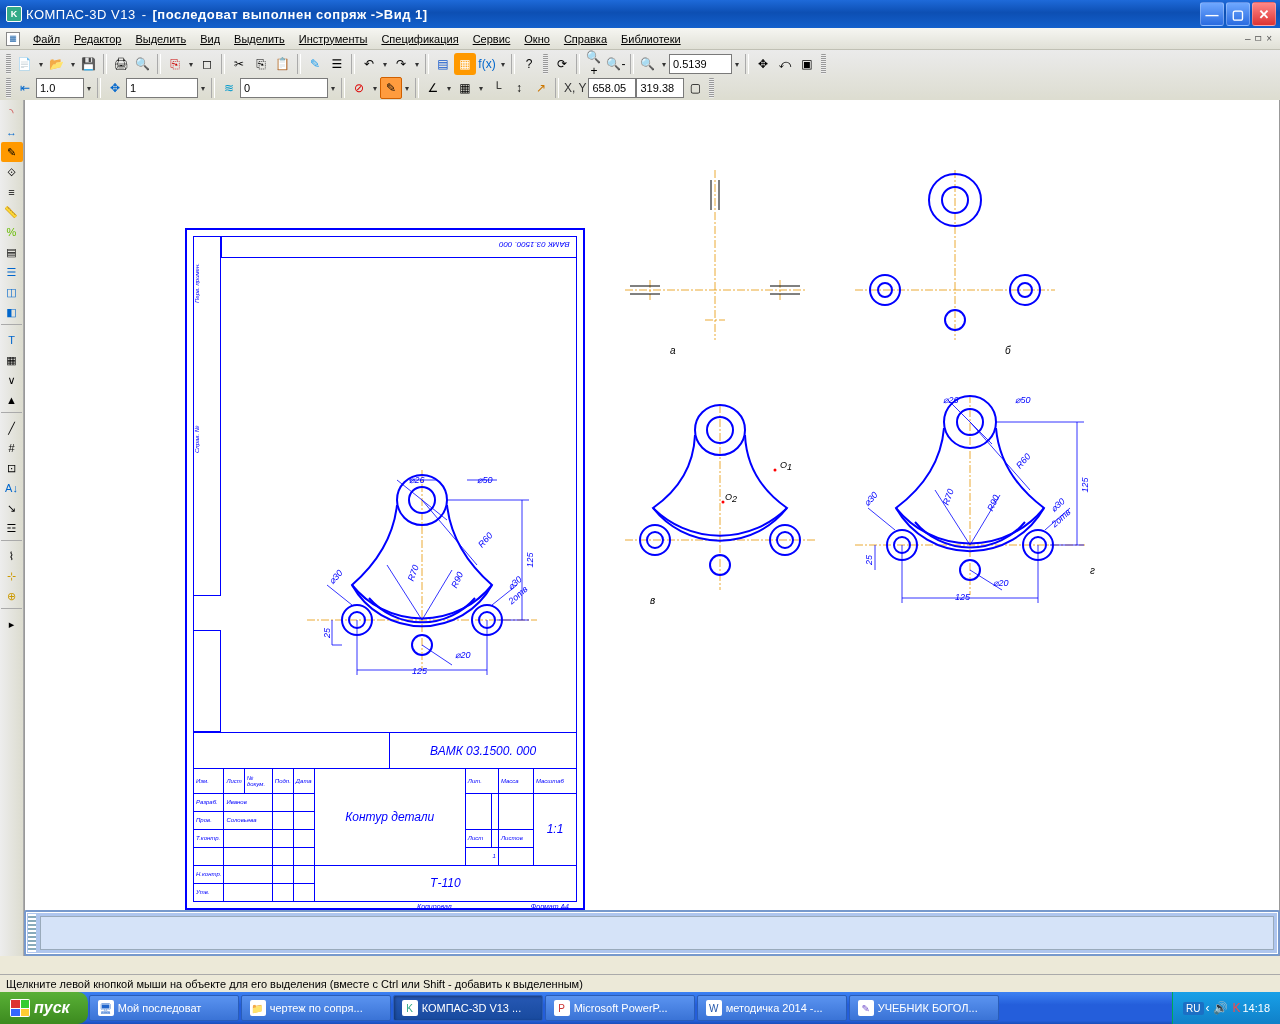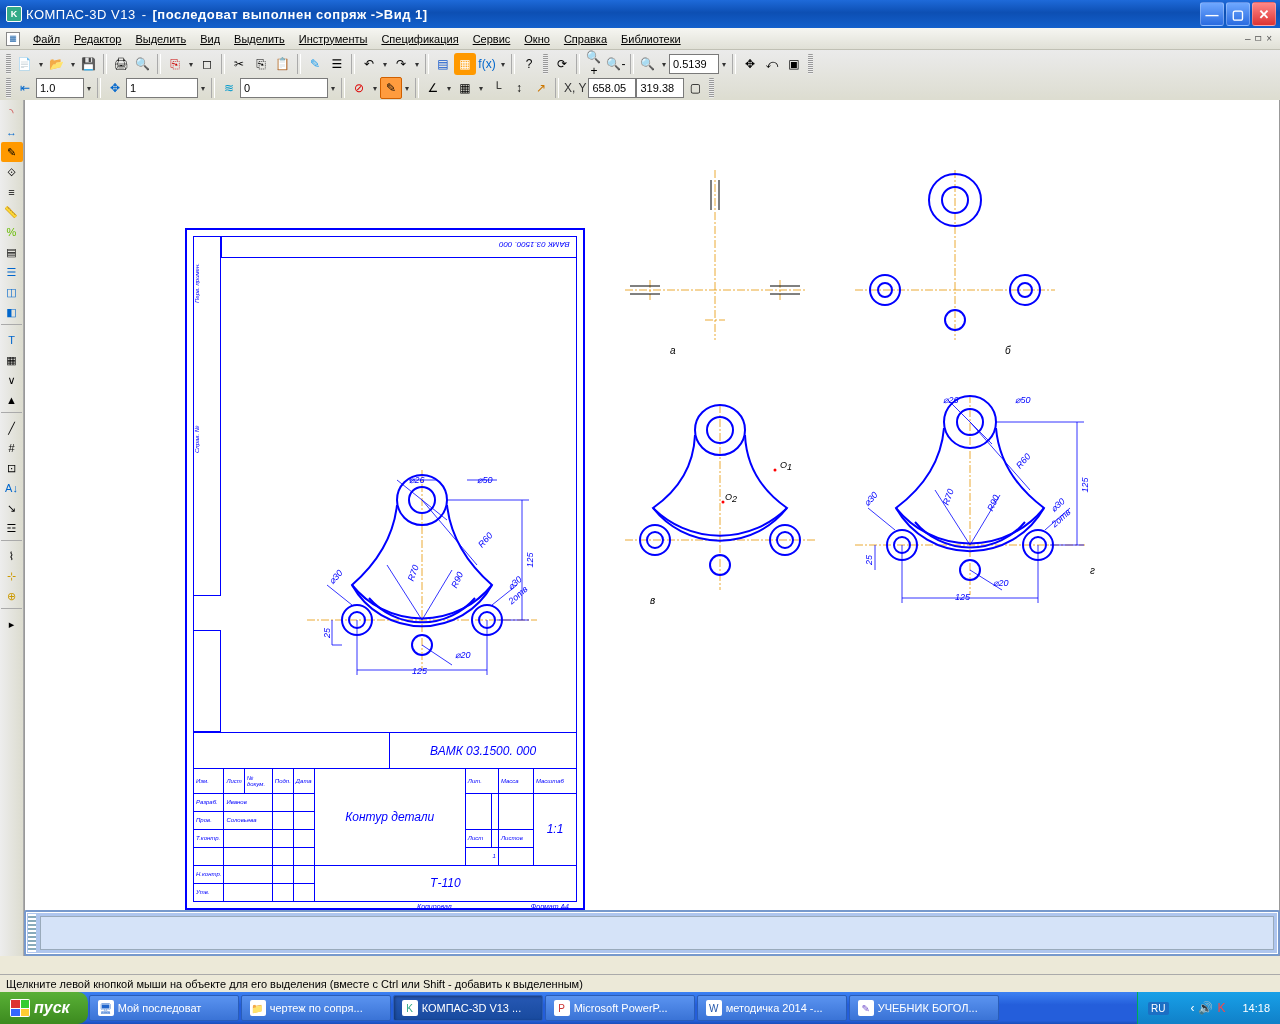--- a/index.html
+++ b/index.html
@@ -69,21 +69,21 @@
 
 .taskbar { position:absolute; bottom:0; left:0; right:0; height:32px; background:linear-gradient(#3c81f3,#245edb 40%,#245edb 90%,#1a4eb8); display:flex; align-items:center; }
 .start { height:32px; padding:0 18px 0 10px; background:linear-gradient(#59b036,#3c8a1f); color:#fff; font-style:italic; font-weight:bold; font-size:16px; border-radius:0 10px 10px 0; display:flex; align-items:center; cursor:pointer; }
 .start .flag { width:20px;height:18px;background:#fff; margin-right:4px; border-radius:2px; display:grid;grid-template-columns:1fr 1fr;grid-template-rows:1fr 1fr;gap:1px;padding:1px; }
 .start .flag span:nth-child(1){background:#d33;} .start .flag span:nth-child(2){background:#3c3;} .start .flag span:nth-child(3){background:#36f;} .start .flag span:nth-child(4){background:#fc3;}
 .task-btn { height:26px; margin:0 1px; padding:0 8px; min-width:150px; max-width:160px; background:linear-gradient(#5a93f0,#3a73d6); border:1px solid #2a5db8; border-radius:2px; color:#fff; font-size:11px; display:flex; align-items:center; overflow:hidden; cursor:pointer; }
 .task-btn.active { background:linear-gradient(#2658b4,#184a9e); box-shadow:inset 1px 1px 3px #0005; }
 .task-btn .ticon { width:16px; height:16px; margin-right:4px; background:#fff; border-radius:2px; flex-shrink:0; display:flex;align-items:center;justify-content:center;font-size:10px; }
 .tray { margin-left:auto; height:32px; background:linear-gradient(#18a0e8,#1080c8); display:flex; align-items:center; padding:0 10px; color:#fff; font-size:11px; border-left:1px solid #0a5; }
 .tray .tricon { margin:0 2px; font-size:12px; cursor:pointer; }
-.tray .lang { background:#1b6fc4; padding:1px 3px; border-radius:2px; margin-right:20px; font-size:10px; }
+.tray .lang { background:#1b6fc4; padding:1px 3px; border-radius:2px; margin-right:0; font-size:10px; }
 
 svg.part-svg { position:absolute; }
 svg .ln { stroke:#00f; stroke-width:2; fill:none; }
 svg .thin { stroke:#00f; stroke-width:0.8; fill:none; }
 svg .ax { stroke:#e69500; stroke-width:0.8; stroke-dasharray:8 2 2 2; fill:none; }
 svg .blk { stroke:#000; stroke-width:1; fill:none; }
 svg .dtxt { font-size:9px; font-style:italic; fill:#000; }
 </style>
 </head>
 <body>
@@ -153,21 +153,21 @@
     <div class="tb-sep"></div>
     <button class="tbtn" style="color:#000">?</button>
     <div class="tb-grip"></div>
     <button class="tbtn">⟳</button>
     <div class="tb-sep"></div>
     <button class="tbtn">🔍+</button>
     <button class="tbtn">🔍-</button>
     <div class="tb-sep"></div>
     <button class="tbtn">🔍</button>
       <button class="tb-dd">▾</button>
-    <input class="tb-input" style="width: 50px;" value="0.5139">
+    <input class="tb-input" style="width: 63px;" value="0.5139">
       <button class="tb-dd">▾</button>
     <div class="tb-sep"></div>
     <button class="tbtn">✥</button>
     <button class="tbtn">⤺</button>
     <button class="tbtn">▣</button>
     <div class="tb-grip"></div>
   </div>
   <div class="toolbar">
     <div class="tb-grip"></div>
     <button class="tbtn" style="color:#06c">⇤</button>
@@ -507,15 +507,15 @@
     </div>
   <div class="task-btn">
       <div class="ticon" style="color:#75c">✎</div>
       <span>УЧЕБНИК БОГОЛ...</span>
     </div>
   <div class="tray">
     <span class="lang">RU</span>
     <span class="tricon">‹</span>
     <span class="tricon" style="color:#fc3">🔊</span>
     <span class="tricon" style="color:#f44">K</span>
-    <span style="margin-left:15px">14:18</span>
+    <span style="margin-left:0">14:18</span>
   </div>
 </div>
 
 </body></html>

